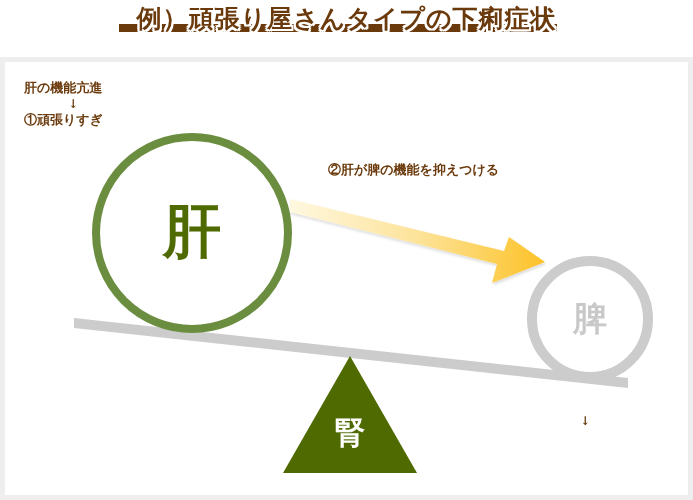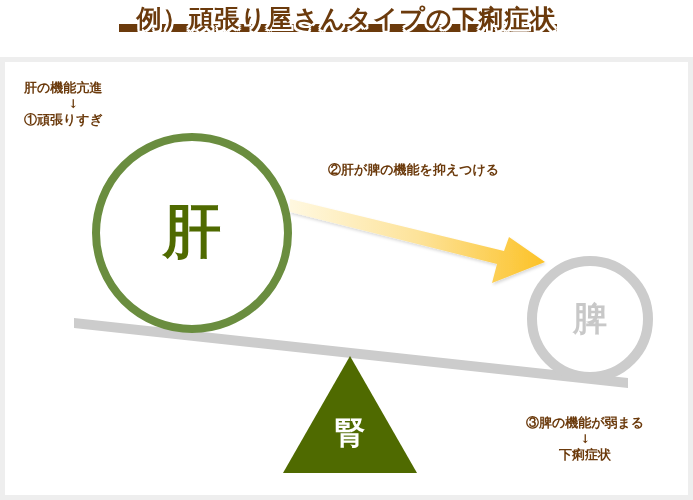--- a/index.html
+++ b/index.html
@@ -88,16 +88,14 @@
   <span>肝の機能亢進</span>
   <span class="arrow" style="padding-left:44px;">↓</span>
   <span>①頑張りすぎ</span>
 </div>
 
 <div class="note" style="left:328px; top:161px;">
   <span>②肝が脾の機能を抑えつける</span>
 </div>
 
 <div class="note" style="left:510px; top:414px; width:150px; text-align:center;">
-  <span style="display:block;">③脾の機能が弱まる</span>
   <span class="arrow">↓</span>
-  <span style="display:block;">下痢症状</span>
 </div>
 
 </body></html>

